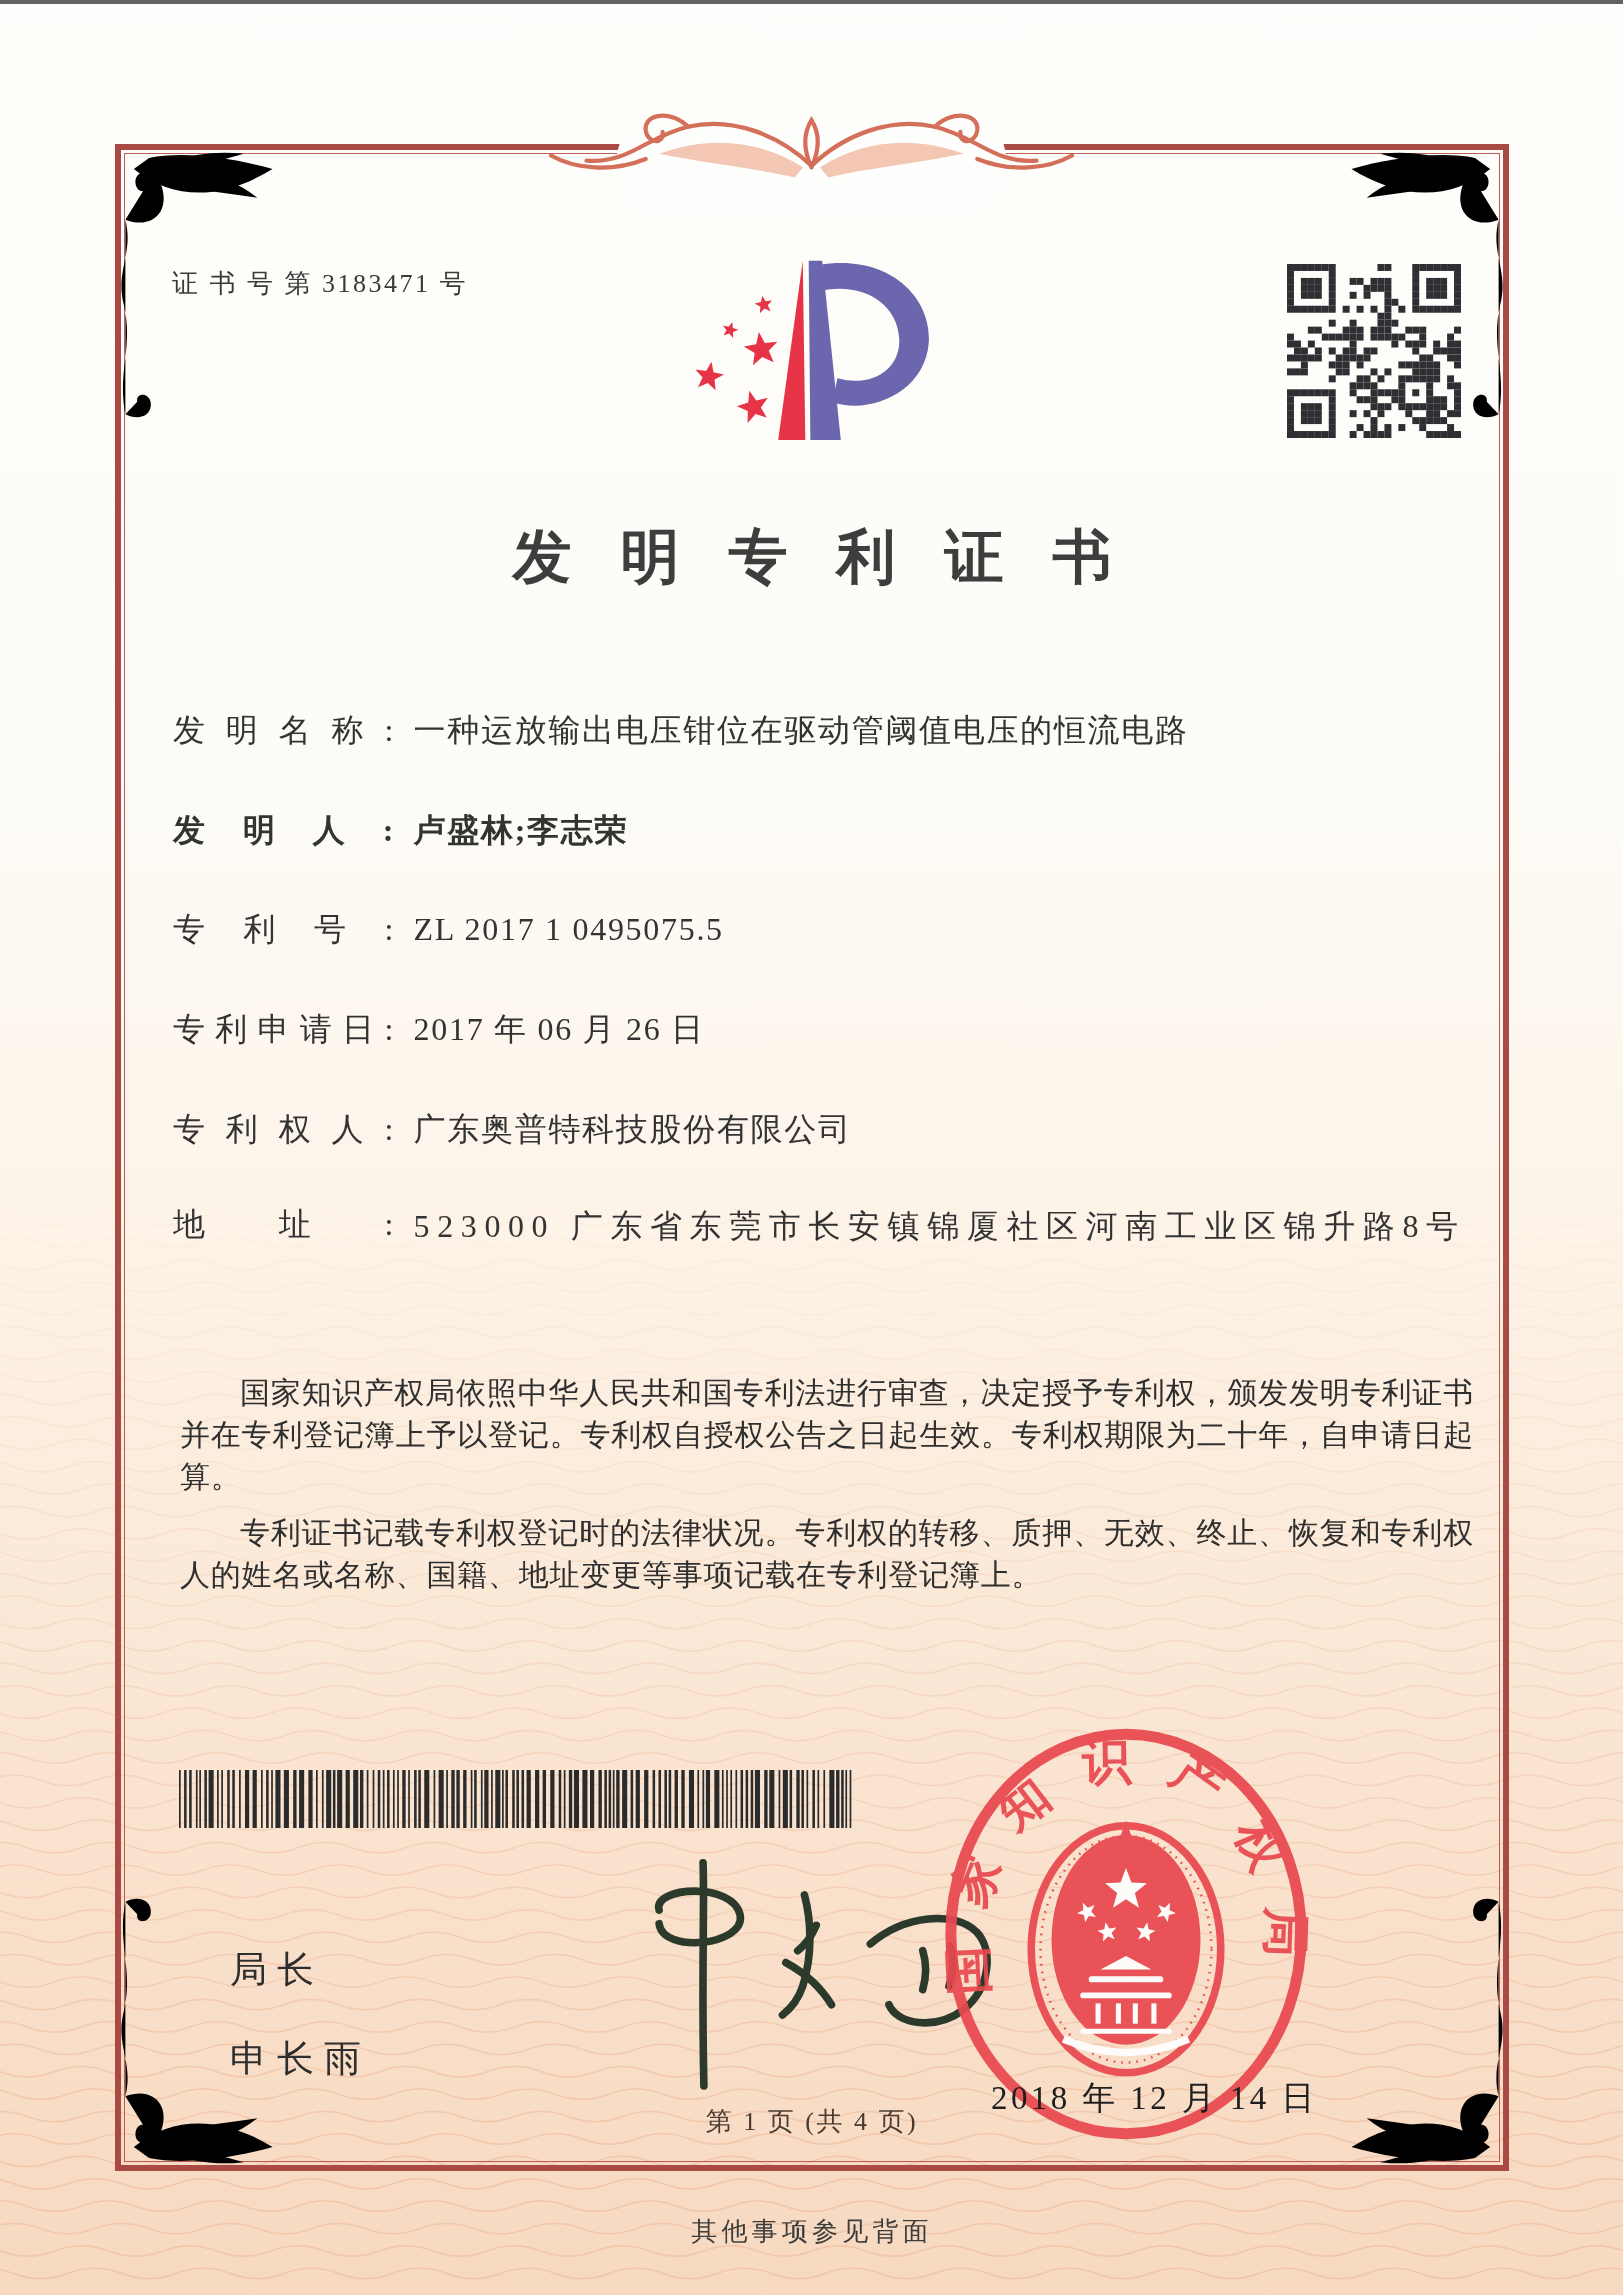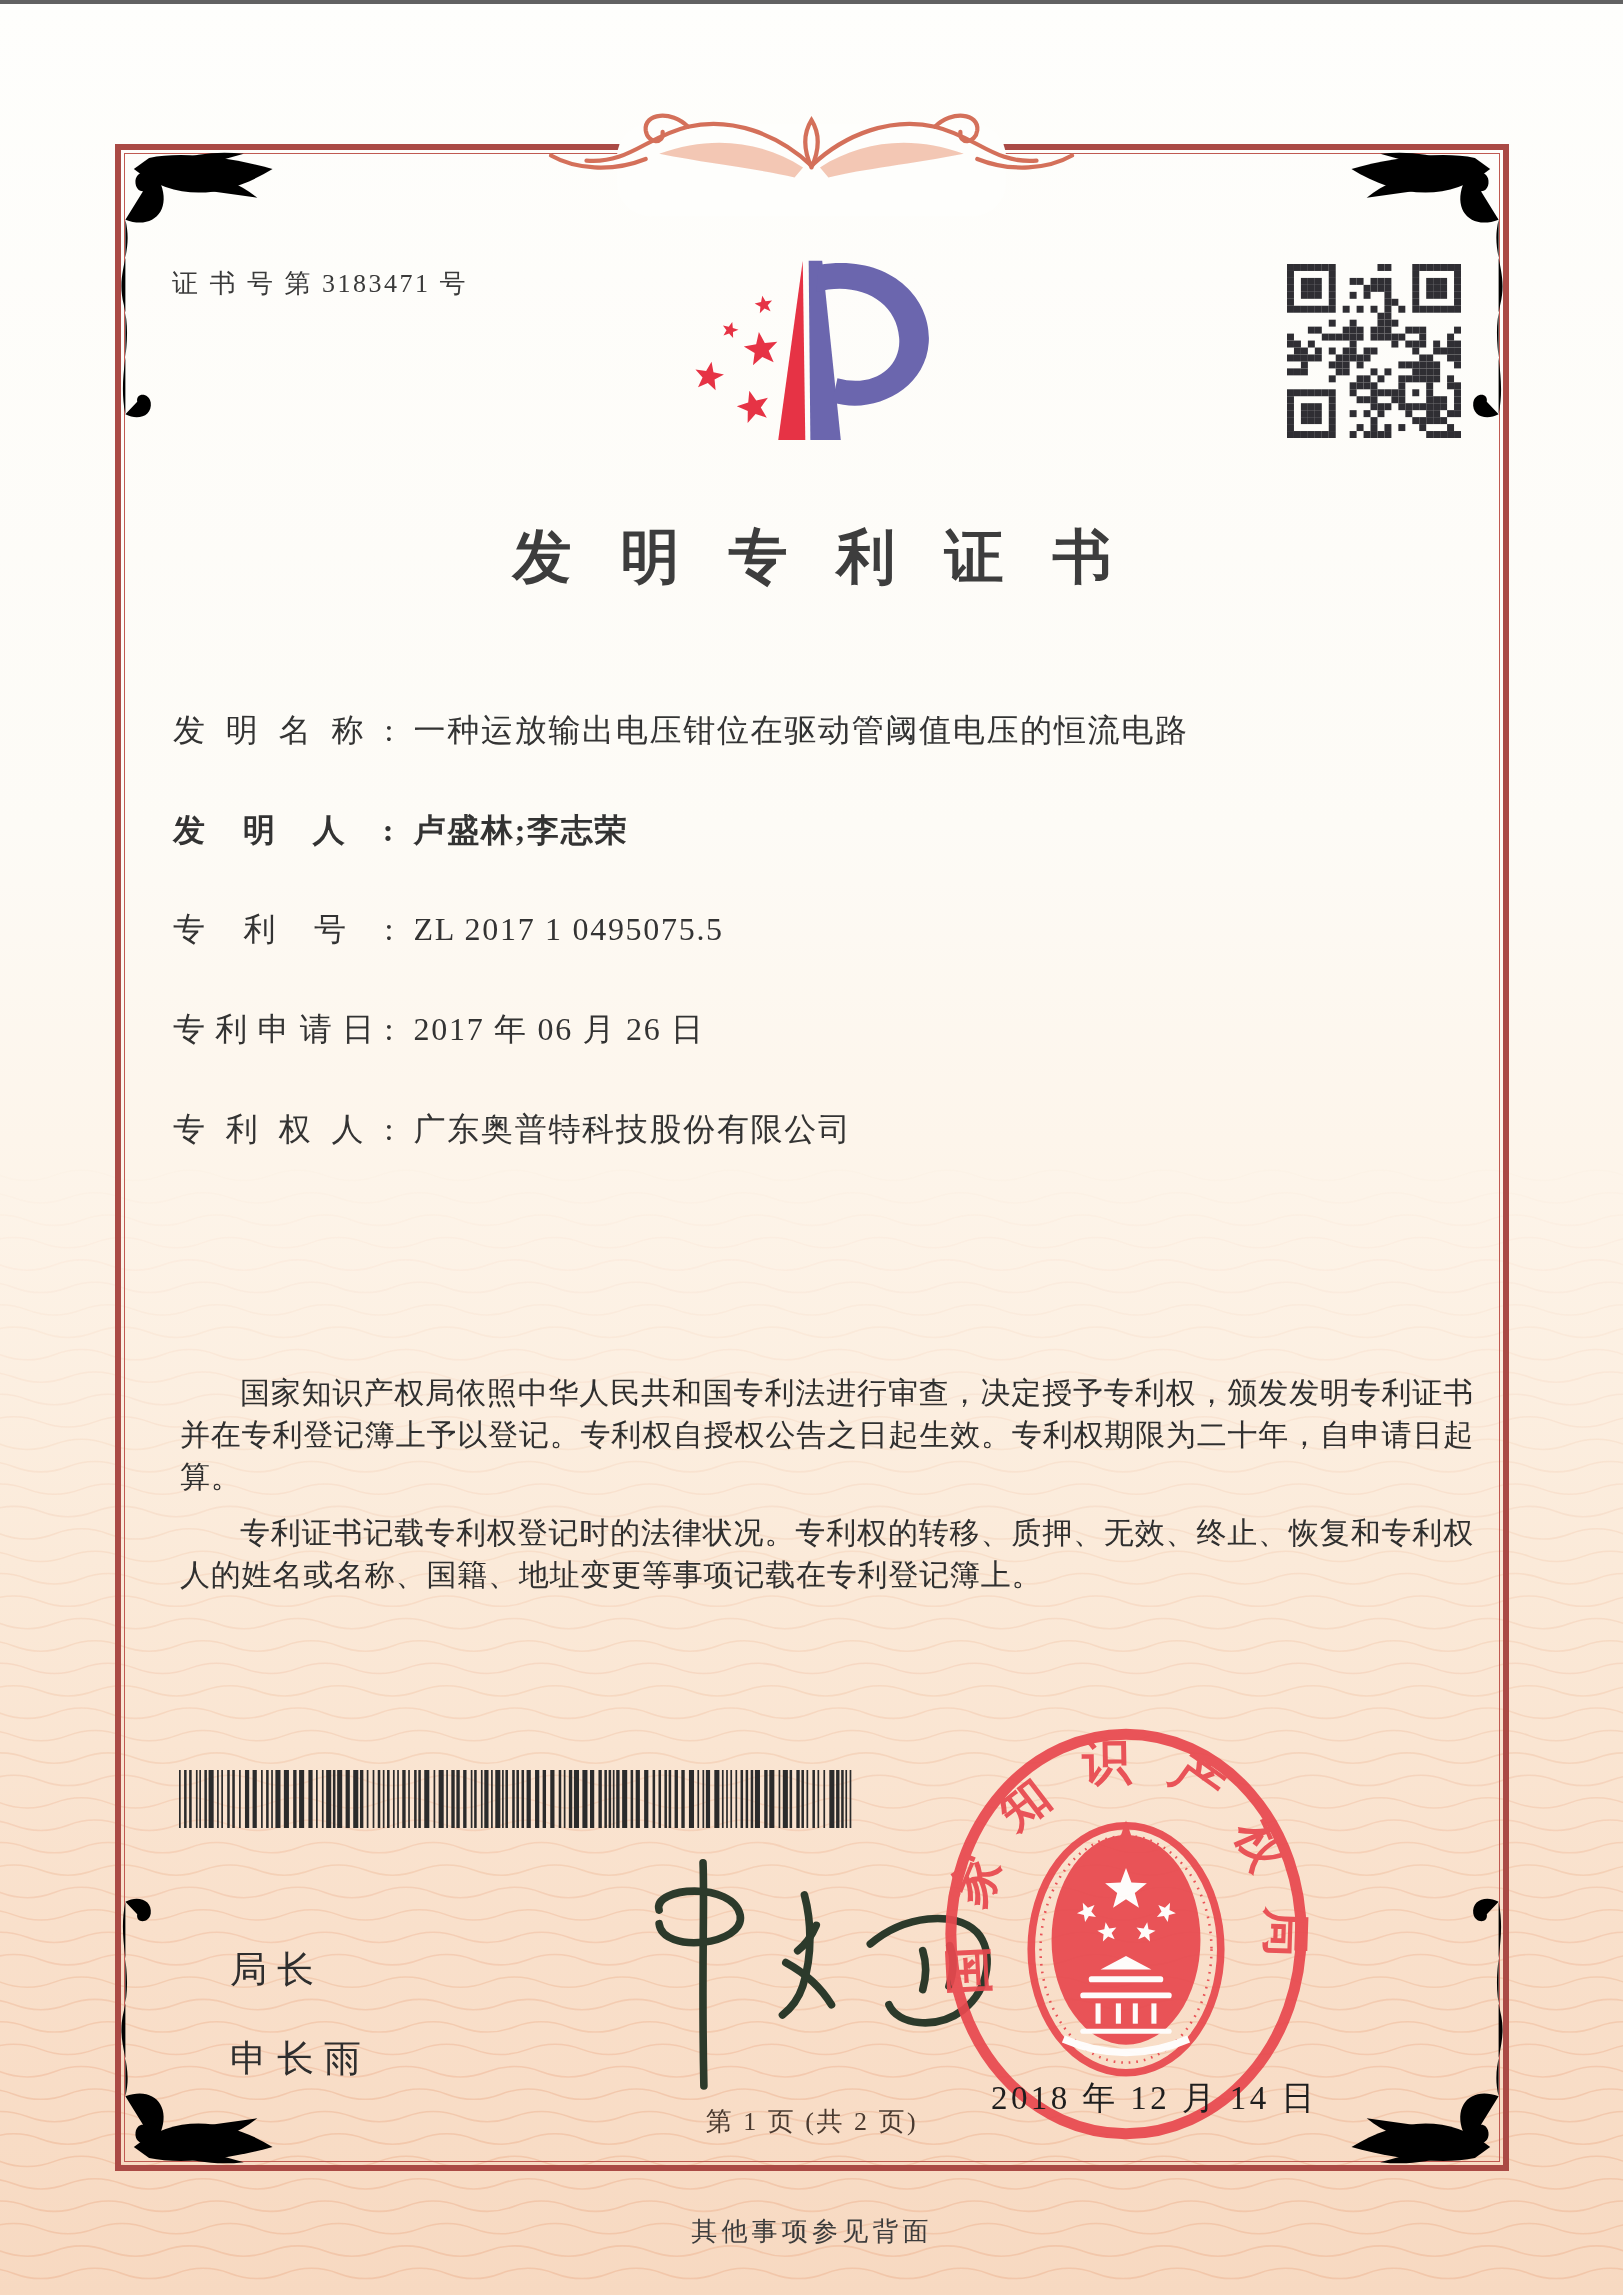--- a/index.html
+++ b/index.html
@@ -483,20 +483,23 @@
   </div>
   <div class="frow r3">
     <span class="flabel">专利号:</span><span class="fval">ZL 2017 1 0495075.5</span>
   </div>
   <div class="frow r4">
     <span class="flabel">专利申请日:</span><span class="fval">2017 年 06 月 26 日</span>
   </div>
   <div class="frow r5">
     <span class="flabel">专利权人:</span><span class="fval">广东奥普特科技股份有限公司</span>
   </div>
+  <div class="frow r6">
+    <span class="flabel">地址:</span><span class="fval">523000 广东省东莞市长安镇锦厦社区河南工业区锦升路8号</span>
+  </div>
 
   <div class="paras">
     <p>国家知识产权局依照中华人民共和国专利法进行审查，决定授予专利权，颁发发明专利证书并在专利登记簿上予以登记。专利权自授权公告之日起生效。专利权期限为二十年，自申请日起算。</p>
     <p>专利证书记载专利权登记时的法律状况。专利权的转移、质押、无效、终止、恢复和专利权人的姓名或名称、国籍、地址变更等事项记载在专利登记簿上。</p>
   </div>
 
   <svg class="barcode" id="barcode" width="685" height="58" viewBox="0 0 810 68" preserveAspectRatio="none" fill="#2b2b2b">
       <rect x="0" y="0" width="2" height="68"></rect>
       <rect x="6" y="0" width="3" height="68"></rect>
       <rect x="12" y="0" width="3" height="68"></rect>
@@ -653,17 +656,17 @@
         <rect x="268" y="362" width="6" height="24"></rect>
         <rect x="290" y="362" width="6" height="24"></rect>
         <rect x="206" y="392" width="108" height="6" rx="3"></rect>
       </g>
       <path d="M186 404 Q260 436 334 404" stroke="#ffffff" stroke-width="9" fill="none"></path>
     </g>
   </svg>
 
   <div class="seal-date">2018 年 12 月 14 日</div>
 
-  <div class="page-indicator">第 1 页 (共 2 页)</div>
+  <div class="page-indicator">第 1 页 (共 4 页)</div>
   <div class="back-note">其他事项参见背面</div>
 
 </div>
 
 
 </body></html>

